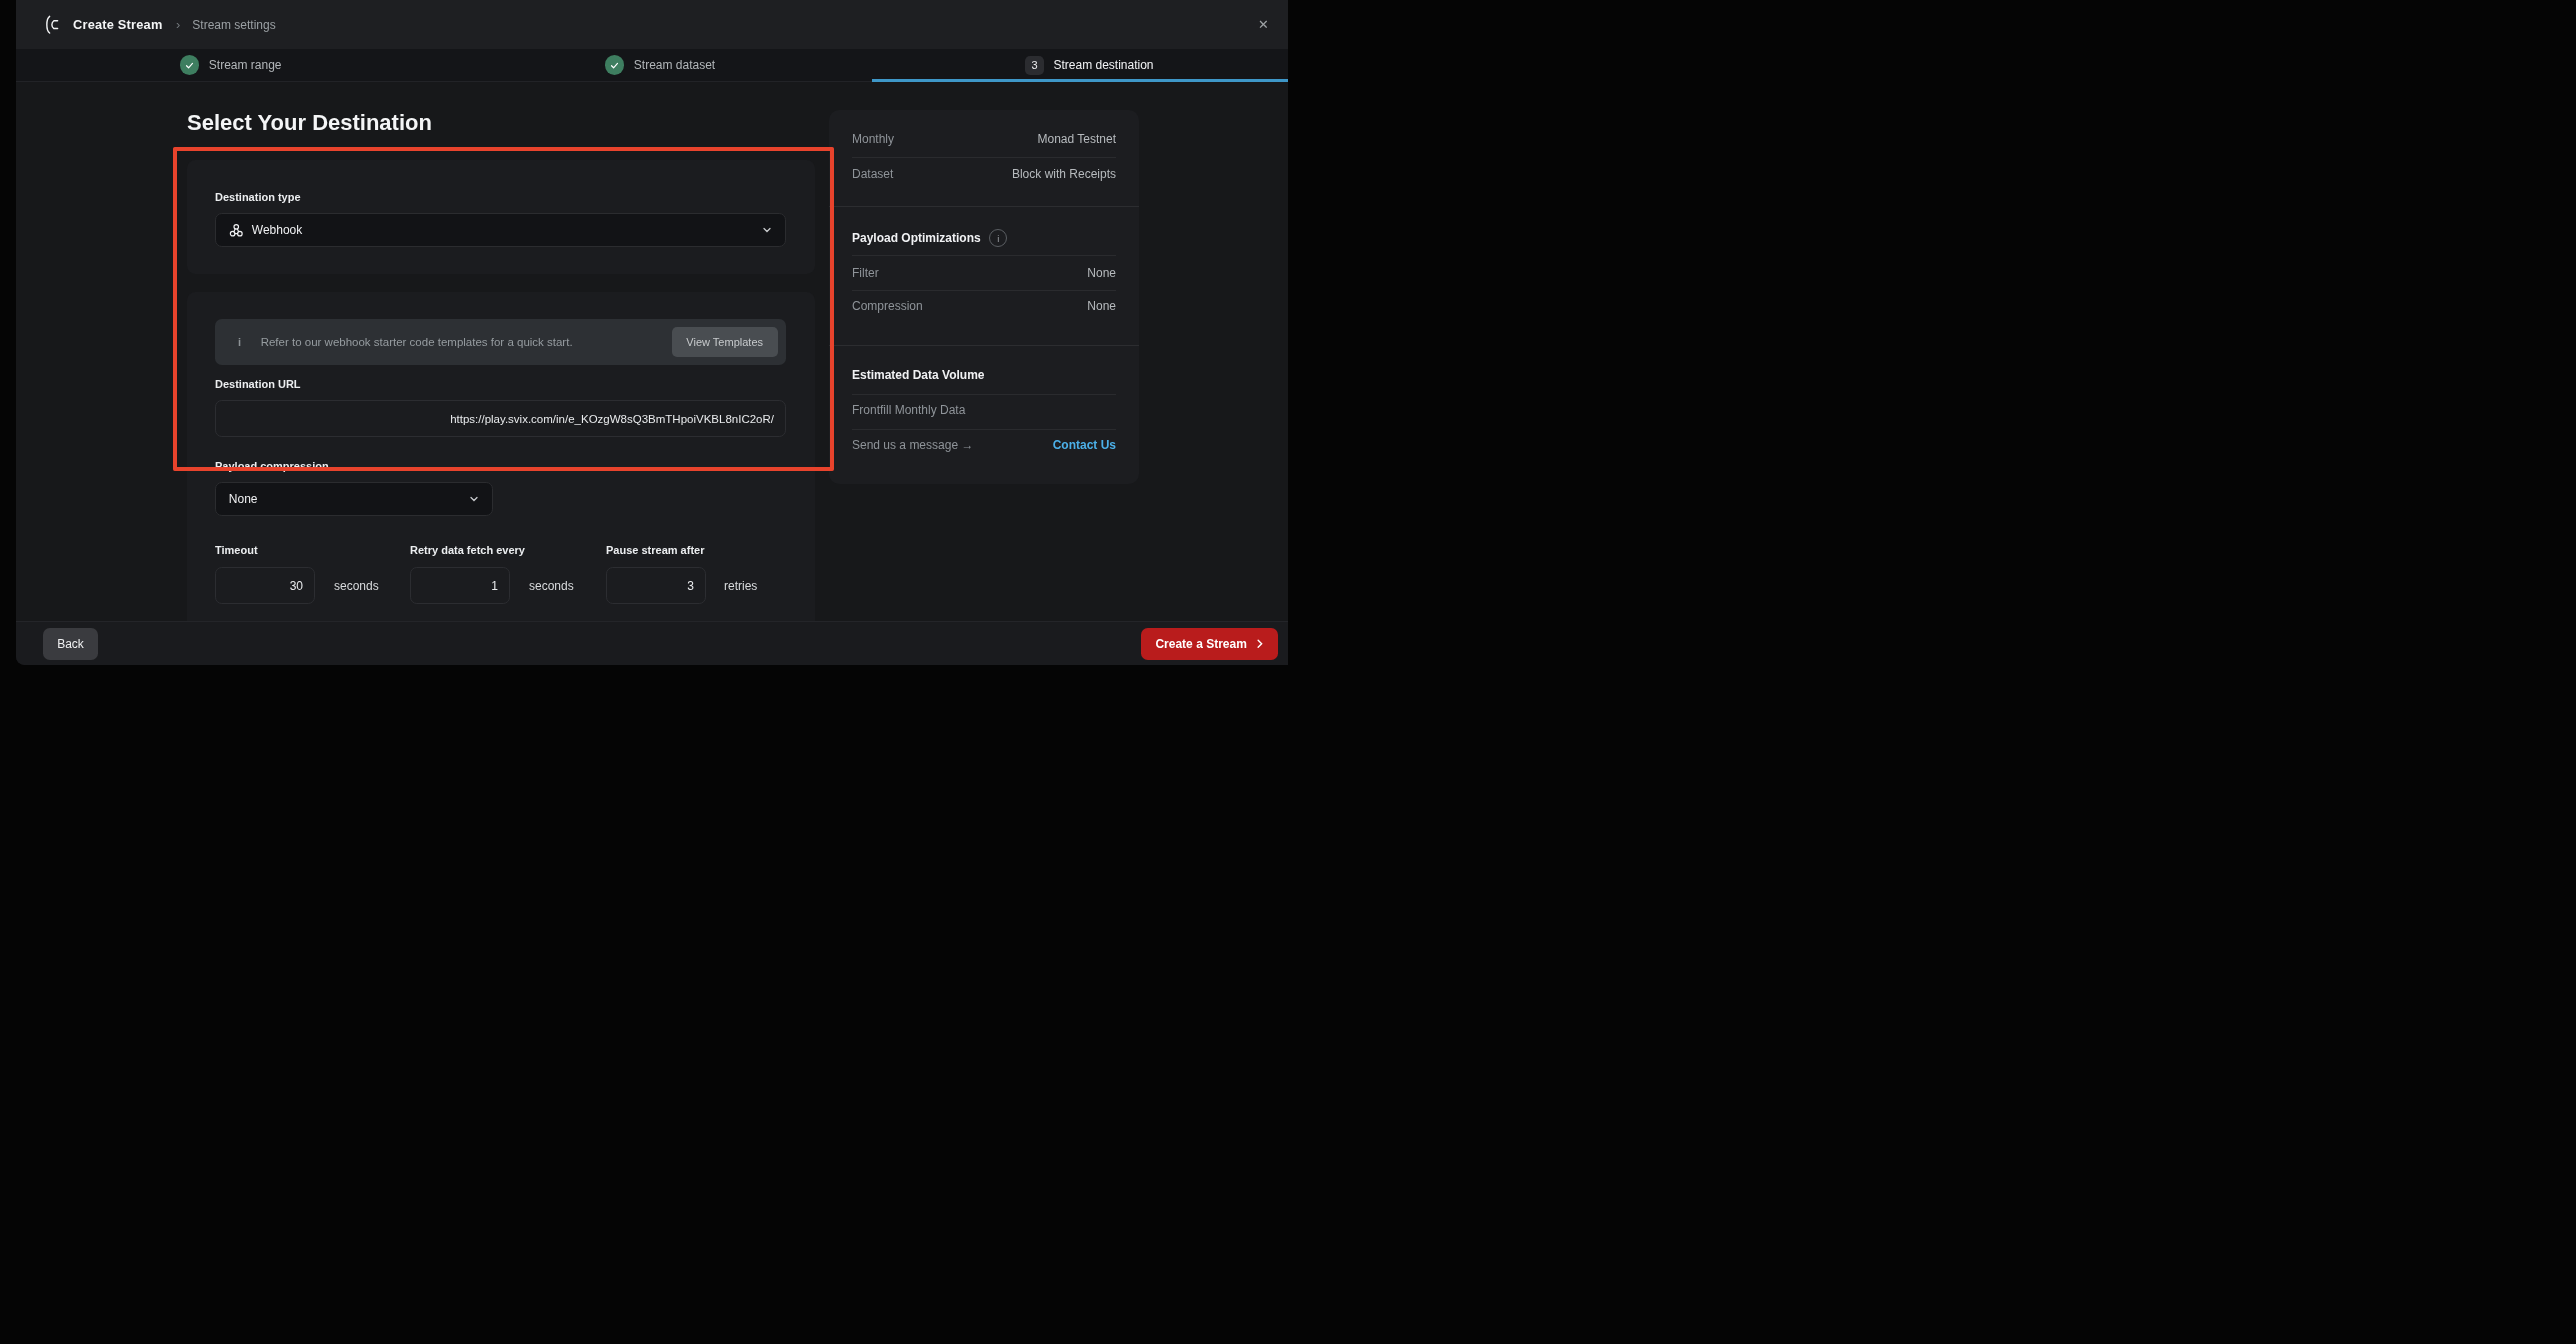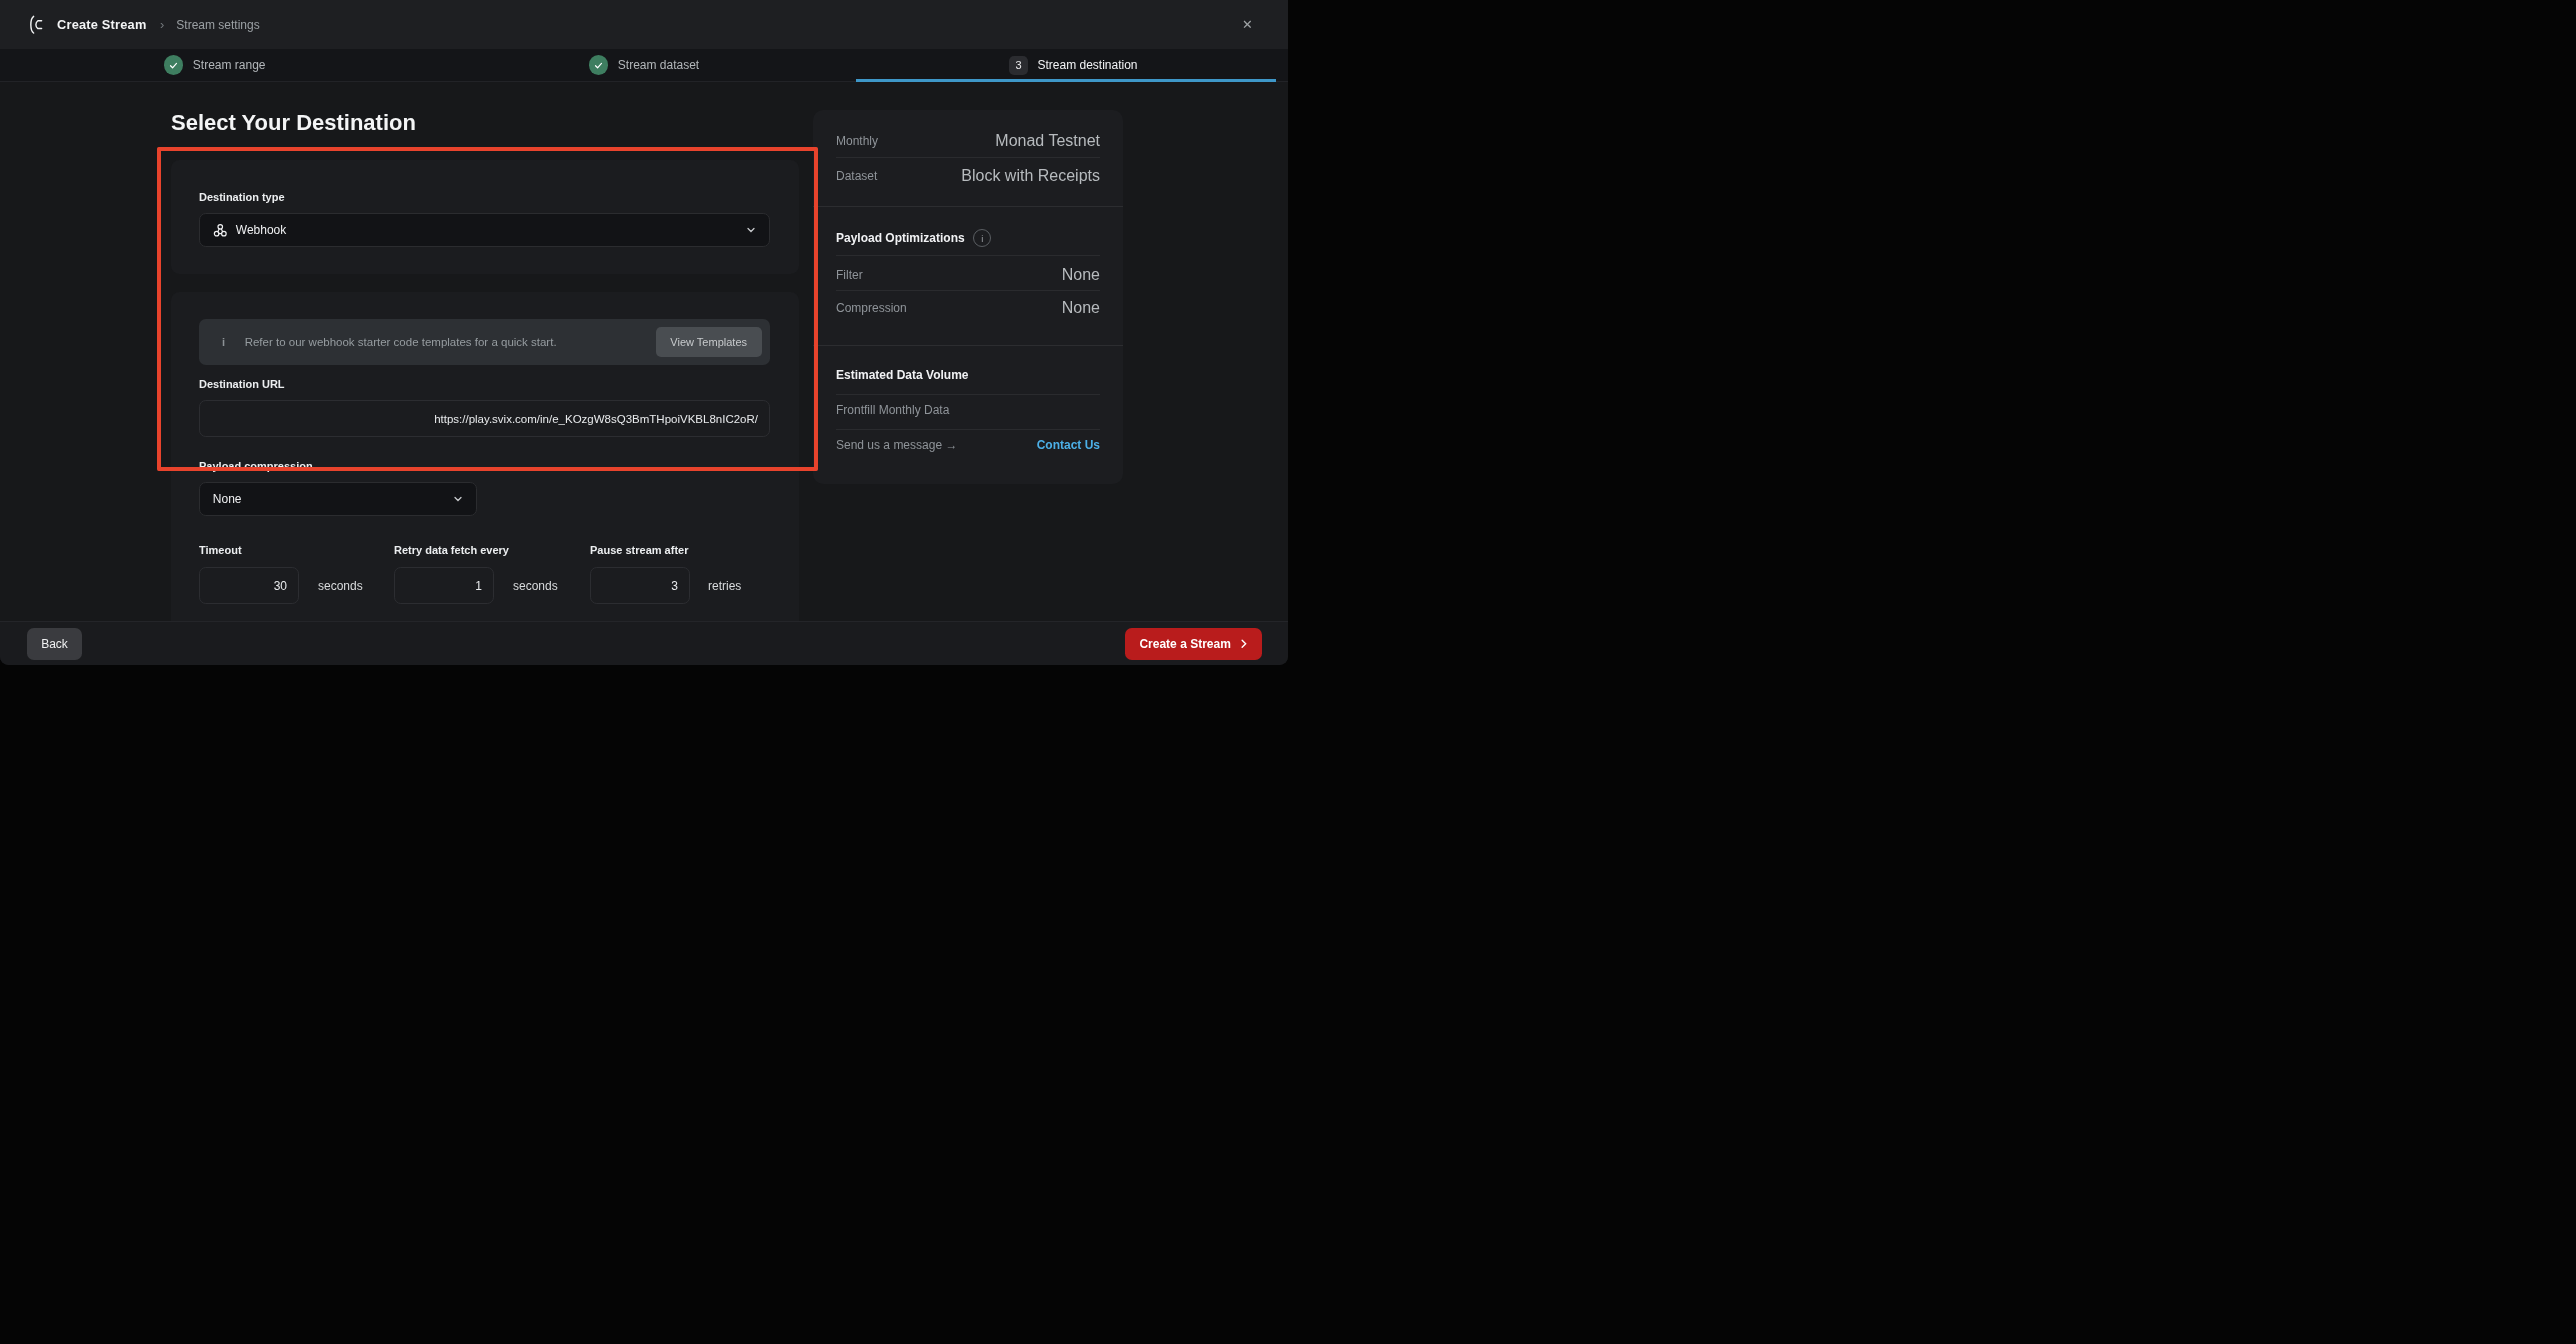--- a/index.html
+++ b/index.html
@@ -2,21 +2,21 @@
 <html style="font-size:13.6px"><head>
 <meta charset="utf-8">
 <style>
   html,body{margin:0;padding:0;}
   body{
     width:1288px;height:672px;position:relative;overflow:hidden;
     background:#050505;
     font-family:"Liberation Sans", sans-serif;
     -webkit-font-smoothing:antialiased;
   }
-  .modal{position:absolute;top:0;left:0;width:1288px;height:665px;background:#17181a;
+  .modal{position:absolute;top:0;left:16px;width:1288px;height:665px;background:#17181a;
          border-radius:0 0 8.5px 8.5px;overflow:hidden;}
 
   
   .header{position:absolute;top:0;left:0;right:0;height:49px;background:#1e1f22;
           border-bottom:0.9px solid #28292c;display:flex;align-items:center;}
   .logo{margin-left:25.6px;display:flex;align-items:center;}
   .app-title{margin-left:10.2px;color:#f4f5f6;font-size:12.8px;font-weight:700;letter-spacing:0.2px;}
   .crumb-sep{margin:0 12px 0 13.6px;color:#74797d;font-size:12.8px;}
   .crumb{color:#9ba0a4;font-size:12px;}
   .close-btn{position:absolute;right:32px;top:50%;transform:translateY(-50%);
@@ -58,21 +58,21 @@
   .text-input{position:absolute;background:transparent;border:0.9px solid #2c2d31;border-radius:6.8px;
               color:#e9ebed;font-size:11.5px;box-sizing:border-box;padding:0 11px;outline:none;
               font-family:"Liberation Sans", sans-serif;text-align:right;}
   .unit{position:absolute;color:#d9dbdd;font-size:12px;}
 
   
   .panel{position:absolute;left:813px;top:110px;width:310px;height:374px;background:#1c1d20;
          border-radius:10.2px;}
   .prow{position:absolute;left:23px;right:23px;display:flex;justify-content:space-between;align-items:center;}
   .plabel{color:#8f9499;font-size:12px;}
-  .pvalue{color:#b7bbbe;font-size:16px;padding-left:12px;}
+  .pvalue{color:#b7bbbe;font-size:12px;padding-left:12px;}
   .phead{color:#f1f2f4;font-size:12px;font-weight:700;display:flex;align-items:center;gap:8.5px;}
   .divider{position:absolute;left:23px;right:23px;height:0.9px;background:#2a2b2e;}
   .divider.full{left:0;right:0;background:#2c2d30;}
   .info-circle{width:16px;height:16px;border-radius:50%;border:0.9px solid #5a5e62;color:#9ca0a3;
                font-size:9.4px;display:inline-flex;align-items:center;justify-content:center;
                font-weight:400;cursor:pointer;}
   .contact-link{color:#4cb0e8;font-size:12px;font-weight:700;text-decoration:none;cursor:pointer;}
 
   
   .footer{position:absolute;left:0;right:0;top:621px;height:44px;background:#1a1b1e;border-top:0.9px solid #242529;}

